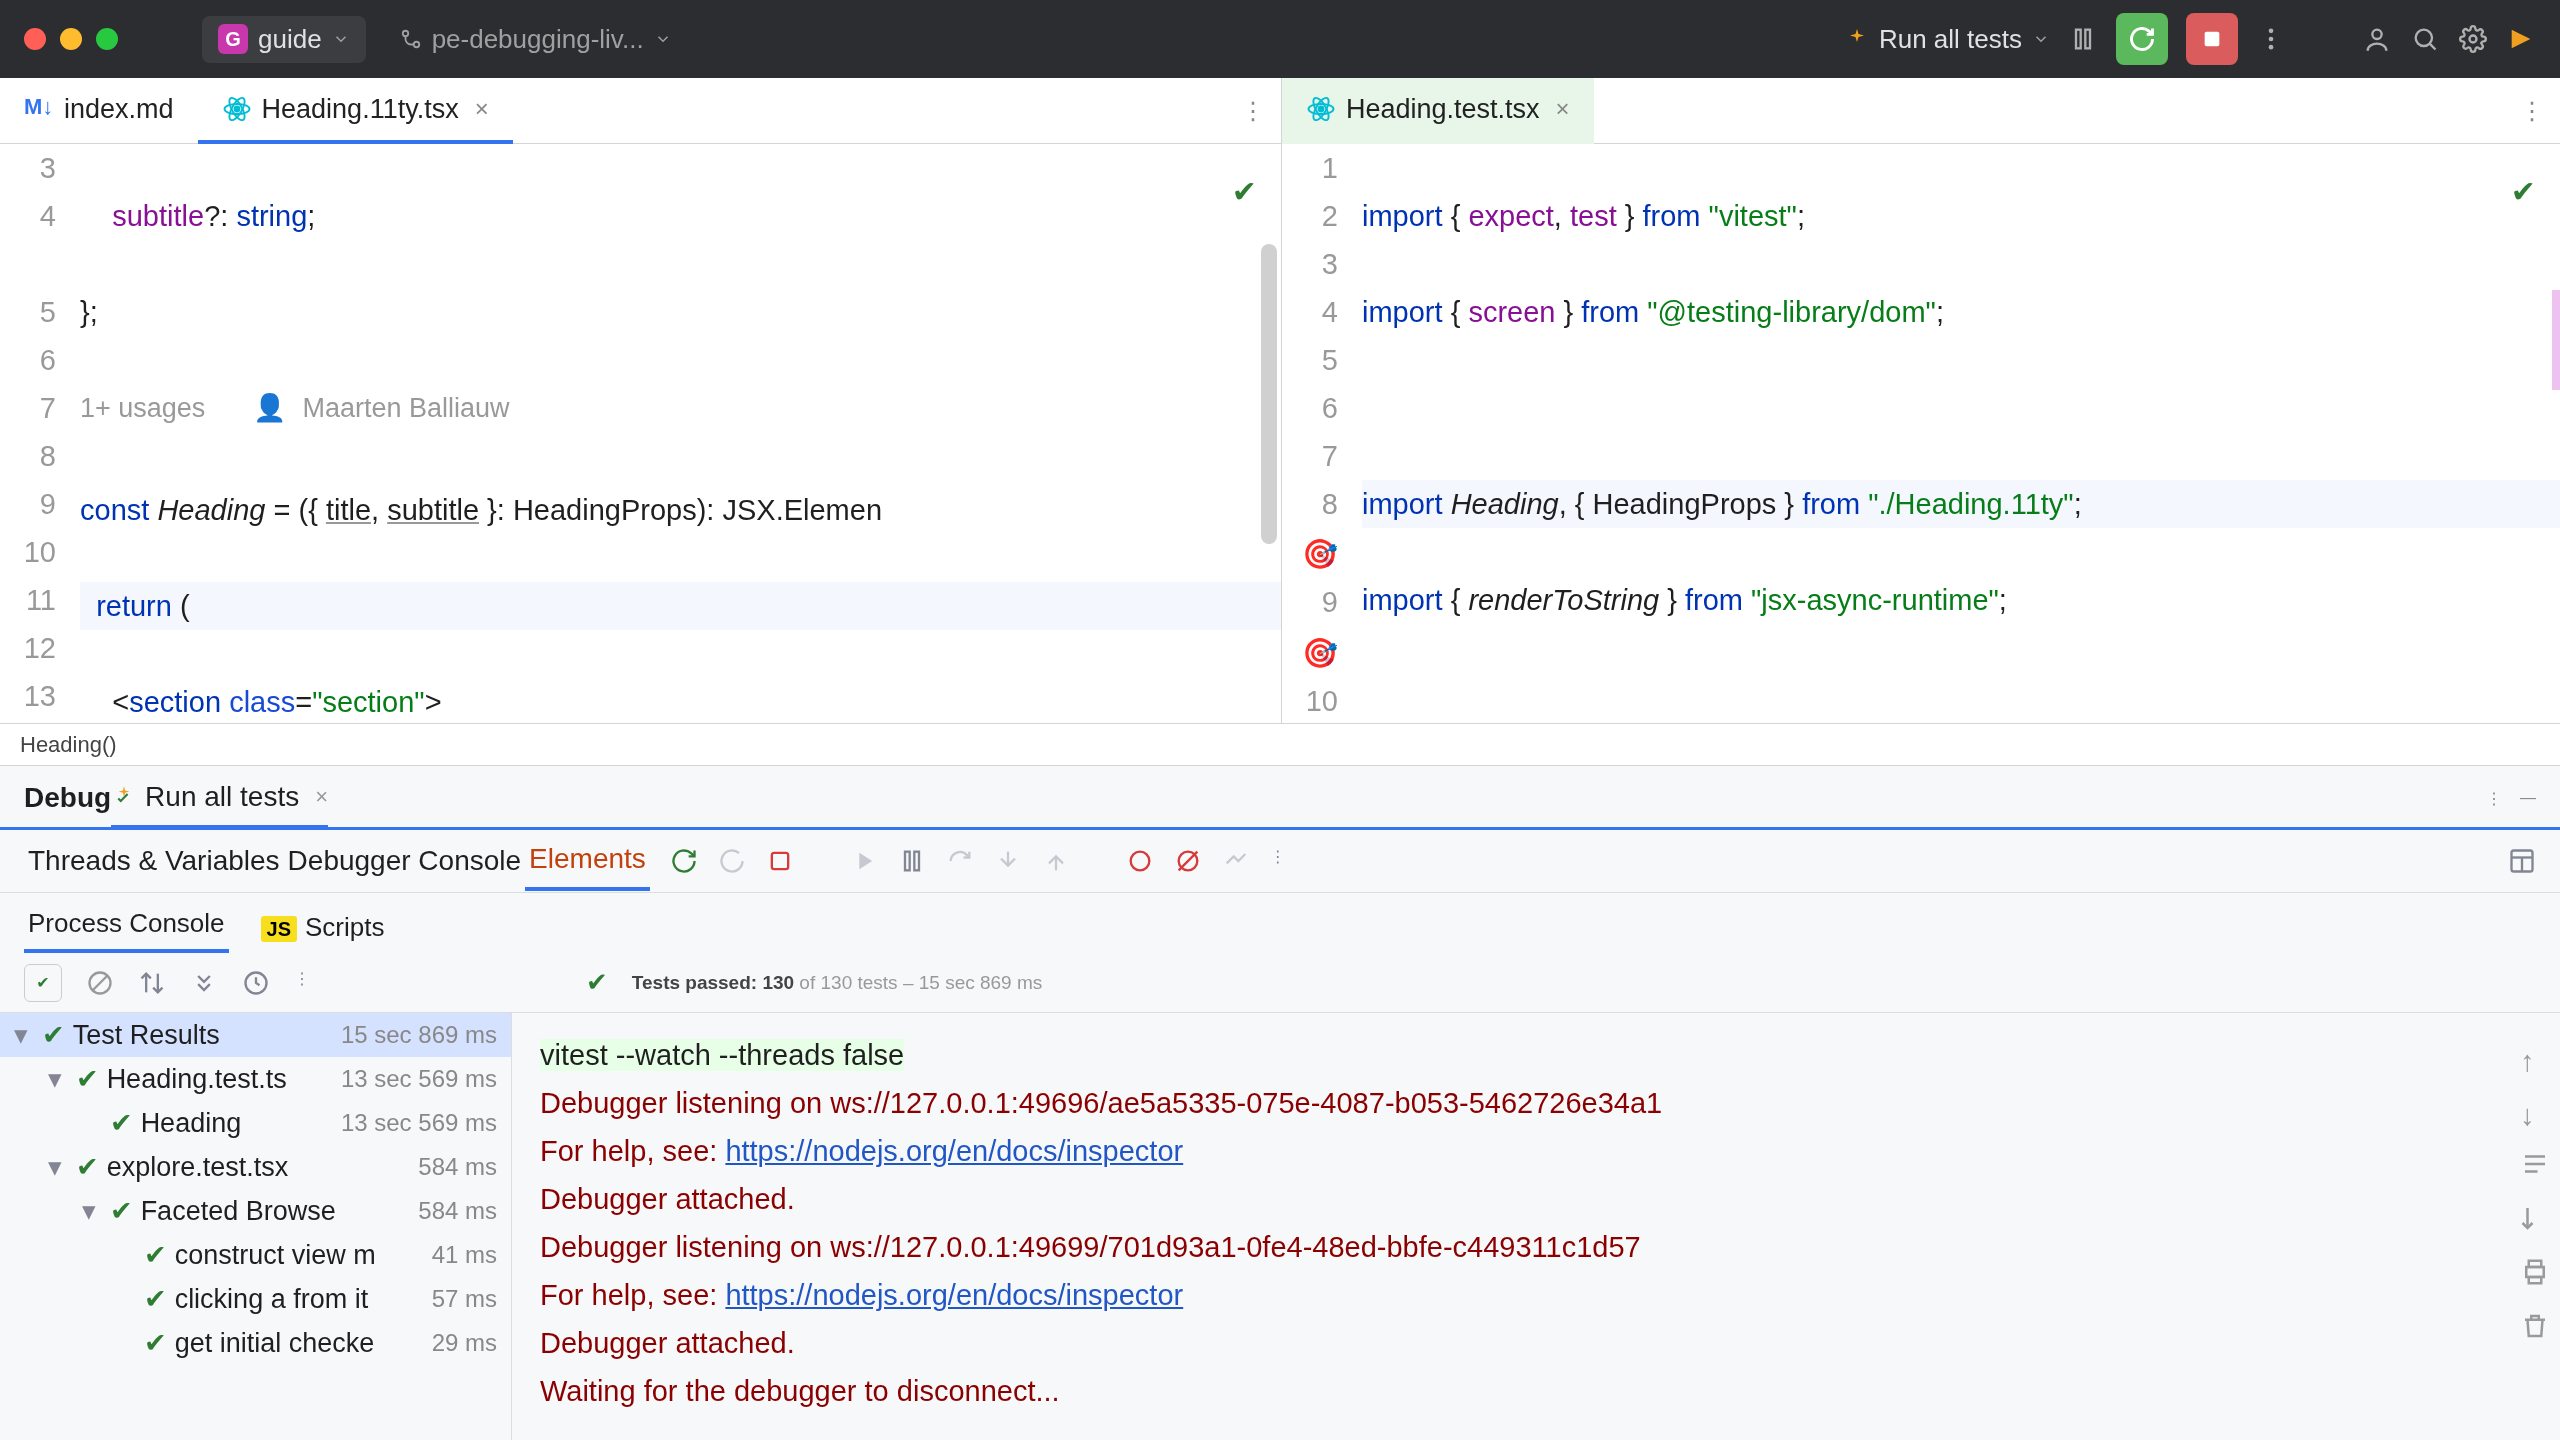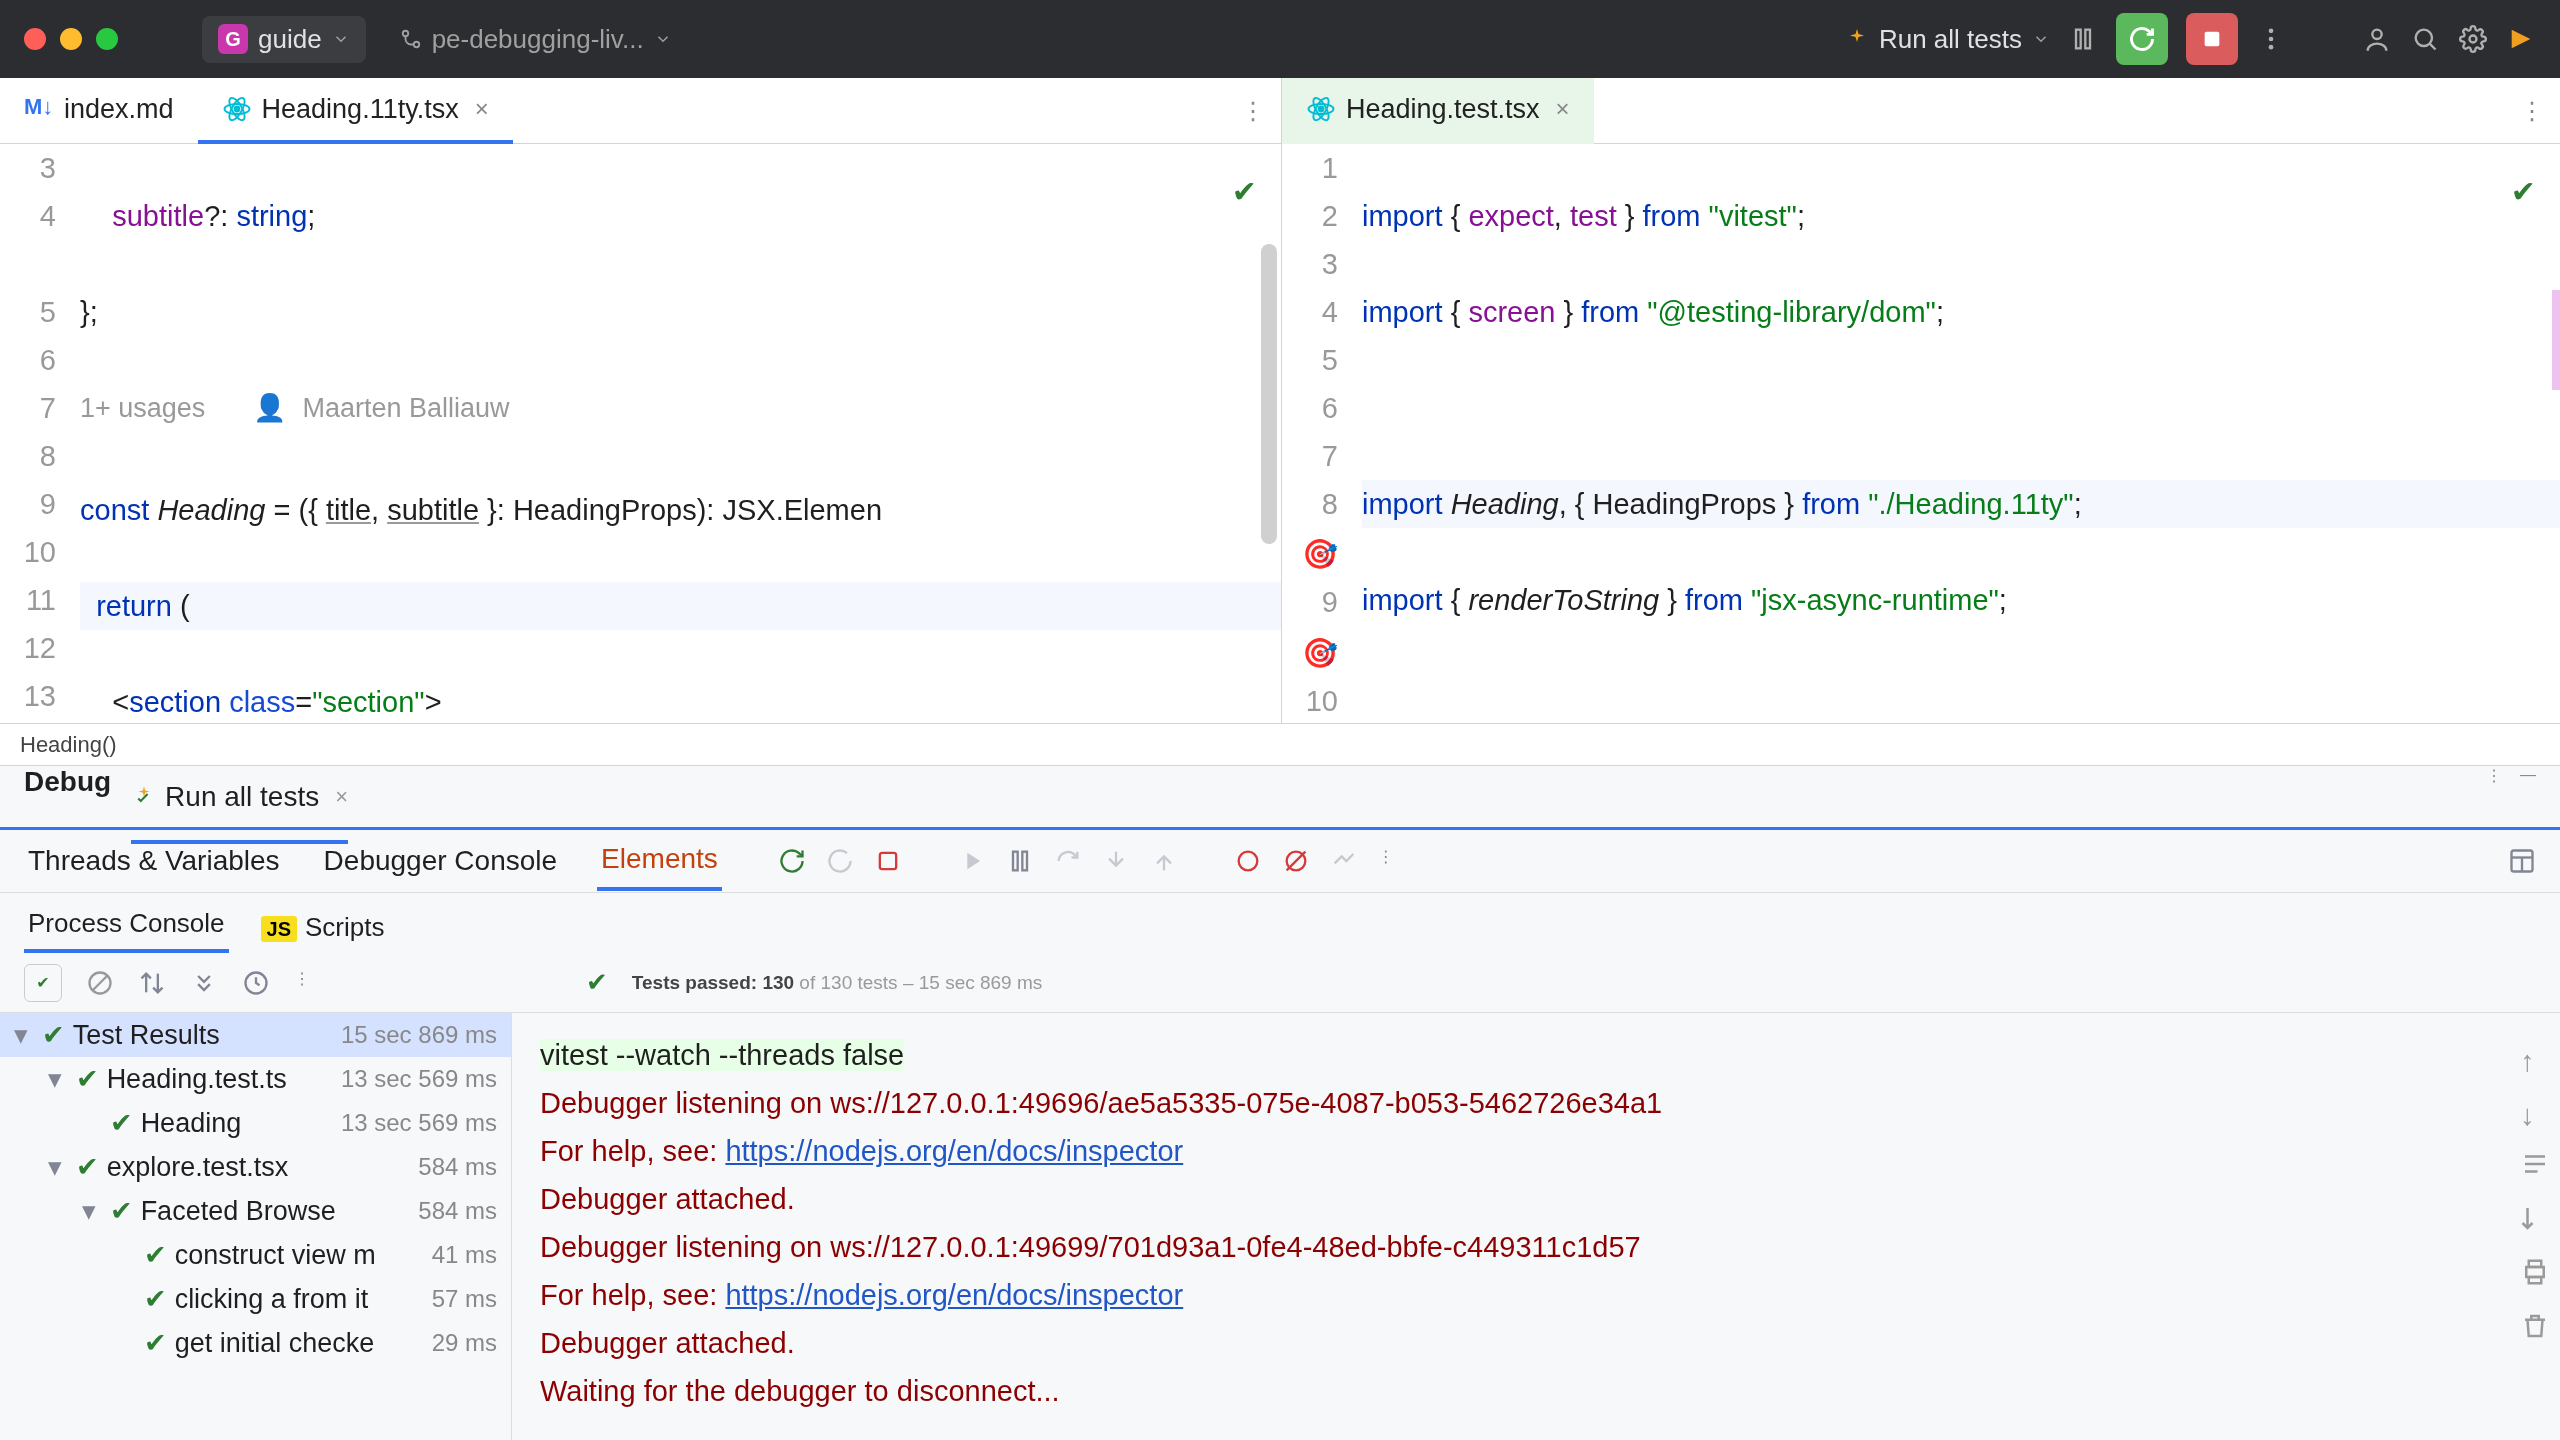--- a/index.html
+++ b/index.html
@@ -46,26 +46,26 @@
 .meta-row { padding-left: 150px; color: #999; font-size: 27px; display: flex; gap: 48px; padding-bottom: 6px; }
 .meta-row .author { display: inline-flex; align-items: center; gap: 8px; }
 .check-badge { position: absolute; top: 24px; right: 24px; color: #2e7d32; font-size: 30px; }
 .scrollbar-v { position: absolute; right: 4px; top: 100px; width: 16px; height: 300px; background: #d0d0d0; border-radius: 8px; }
 .right-strip { position: absolute; right: 0; top: 146px; width: 8px; height: 100px; background: #edc2f0; }
 .run-line-icon { display: inline-block; vertical-align: middle; }
 
 .breadcrumb-bar { height: 42px; padding: 0 20px; color: #444; font-size: 22px; display: flex; align-items: center; border-bottom: 1px solid #d4d4d4; }
 
 .tool-window { flex: 1; display: flex; flex-direction: column; background: #f7f8fa; }
-.tw-header { height: 64px; display: flex; padding: 0 24px; gap: 20px; }
+.tw-header { height: 64px; display: flex; align-items: center; padding: 0 24px; }
 .tw-title { font-size: 28px; font-weight: 600; color: #1f1f1f; }
 .tw-config { display: flex; align-items: center; gap: 8px; font-size: 28px; color: #1f1f1f; }
 .tw-config .tw-close { color: #999; font-size: 22px; margin-left: 8px; }
 .tw-header-right { margin-left: auto; display: flex; gap: 18px; color: #888; }
-.tw-tabsrow { height: 66px; display: flex; align-items: center; padding: 0 24px; gap: 36px; border-top: 3px solid #3574f0; border-bottom: 1px solid #ddd; margin-top: -3px; }
+.tw-tabsrow { height: 66px; display: flex; align-items: center; padding: 0 24px; border-top: 3px solid #3574f0; border-bottom: 1px solid #ddd; margin-top: -3px; }
 .tw-tab { font-size: 28px; color: #1f1f1f; padding: 12px 4px; }
 .tw-tab.active { color: #c2410c; border-bottom: 4px solid #3574f0; }
 .tw-toolbar-icons { display: flex; gap: 20px; align-items: center; margin-left: 20px; }
 .tw-icon { width: 28px; height: 28px; color: #818594; }
 .tw-subtabs { height: 60px; display: flex; align-items: flex-end; padding: 0 24px; gap: 28px; }
 .tw-subtab { font-size: 26px; color: #1f1f1f; padding: 10px 4px; }
 .tw-subtab.active { border-bottom: 4px solid #3574f0; }
 .tw-status-toolbar { height: 60px; display: flex; align-items: center; padding: 0 24px; gap: 24px; border-bottom: 1px solid #ddd; }
 .tw-status-btn { width: 38px; height: 38px; border: 1px solid #ccc; border-radius: 6px; }
 .tw-status-text { font-size: 19px; color: #444; }

